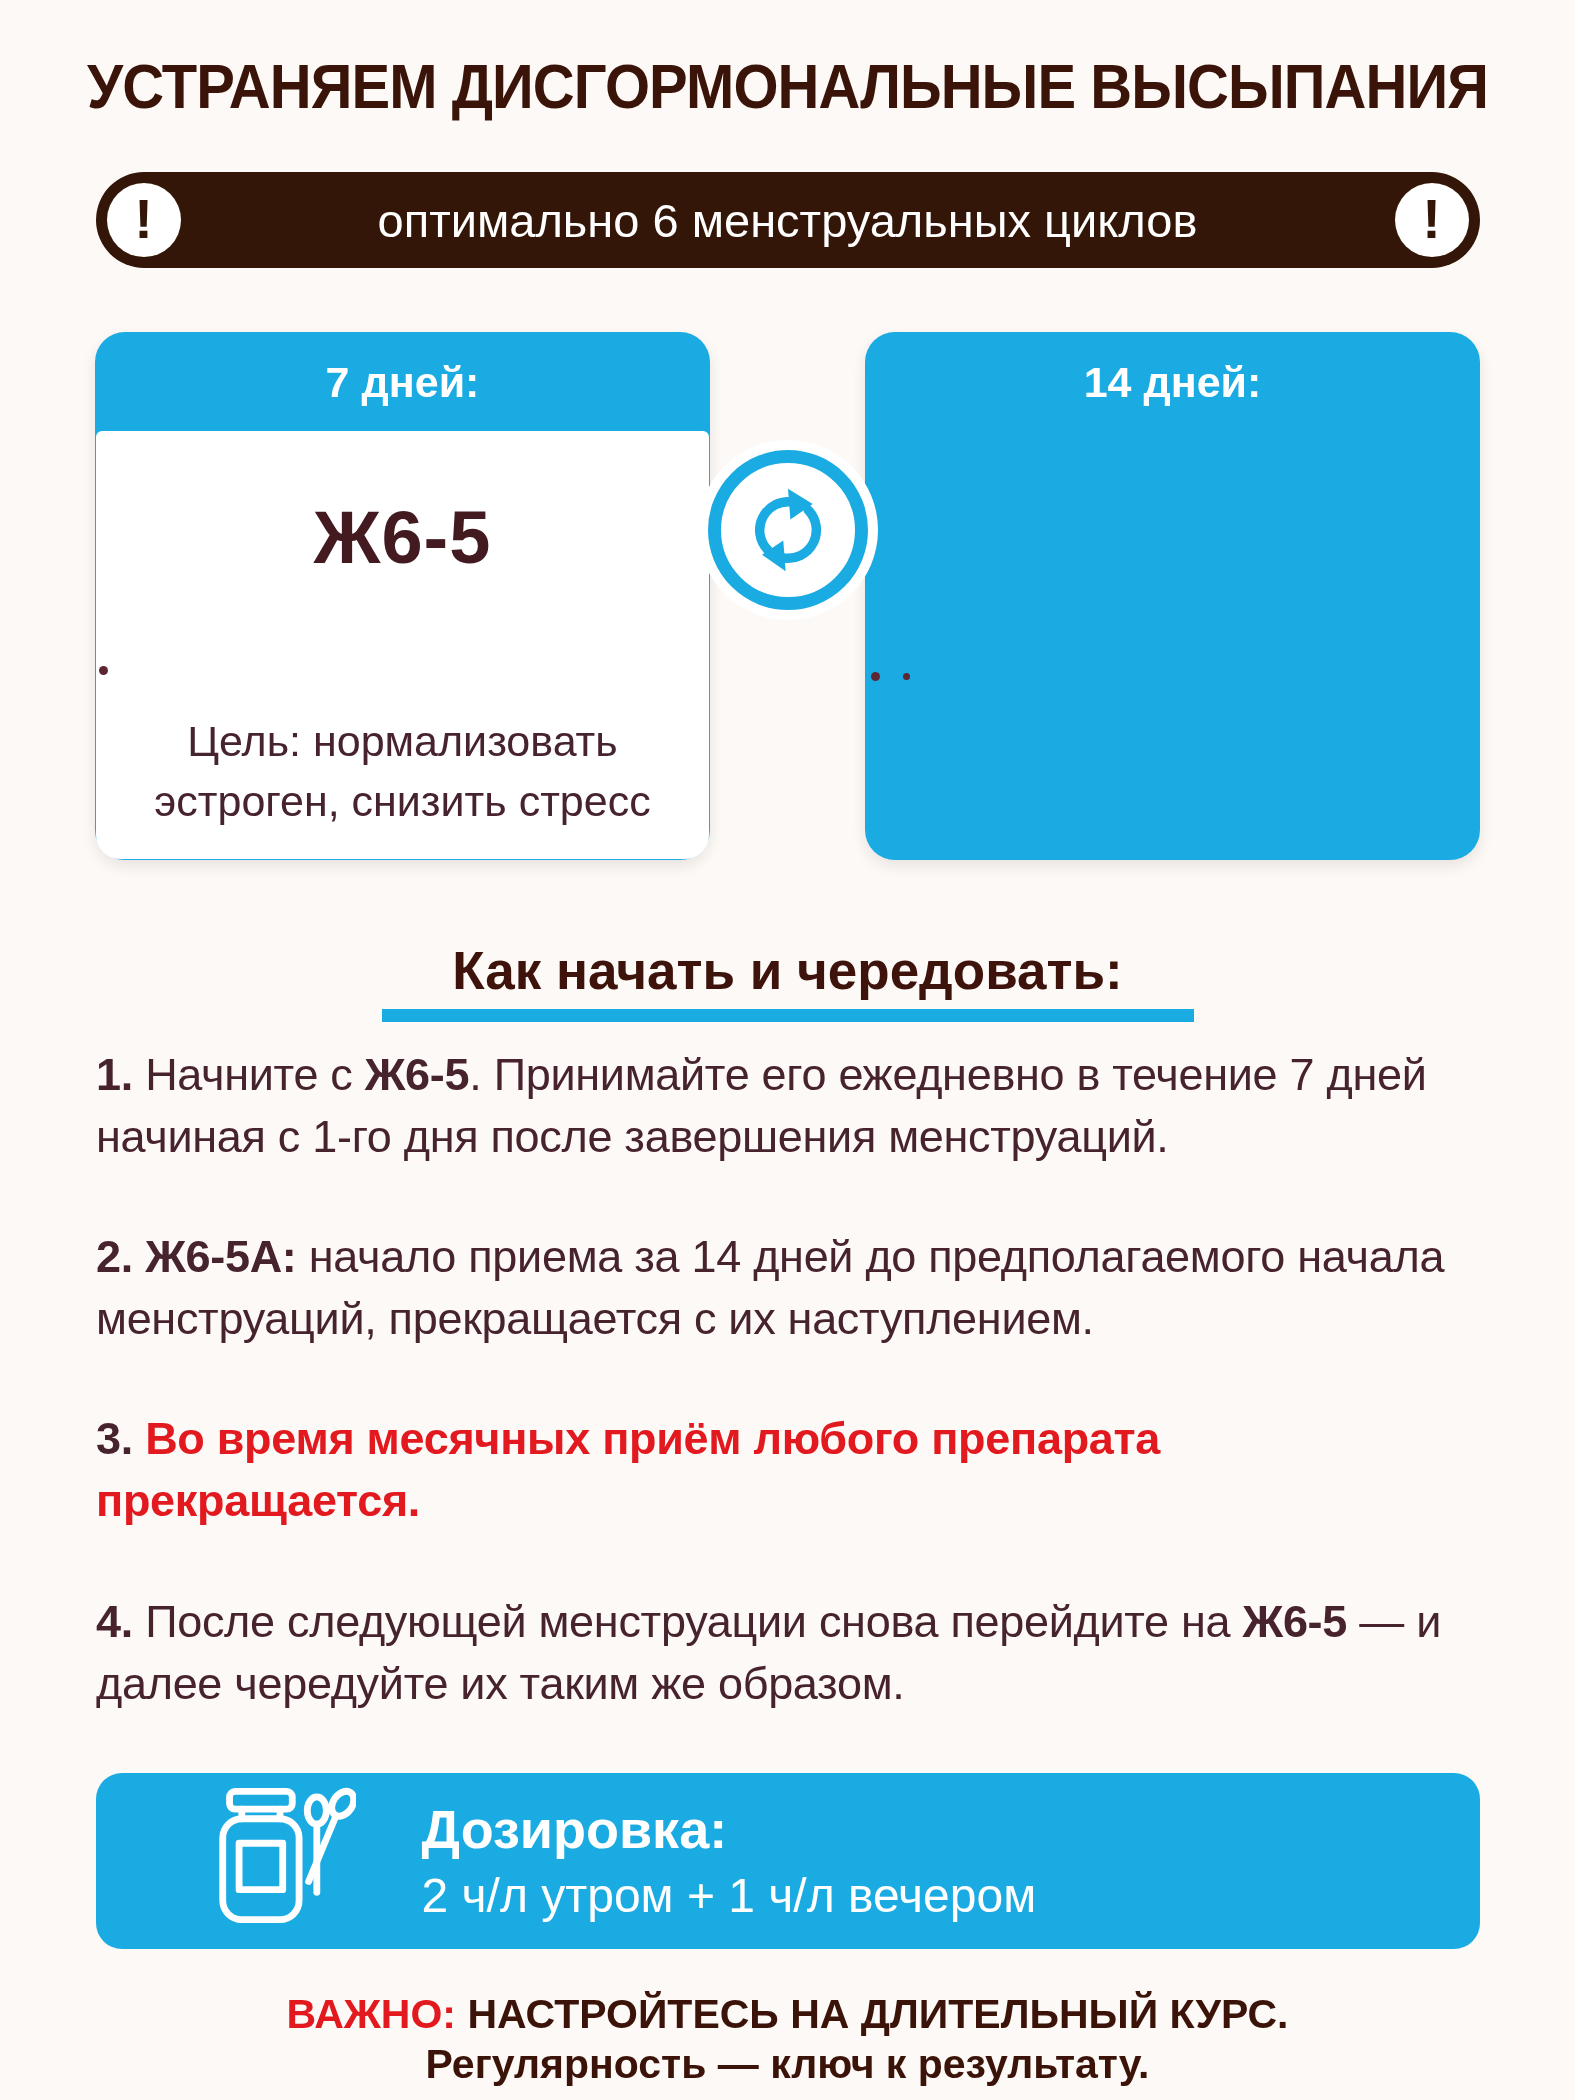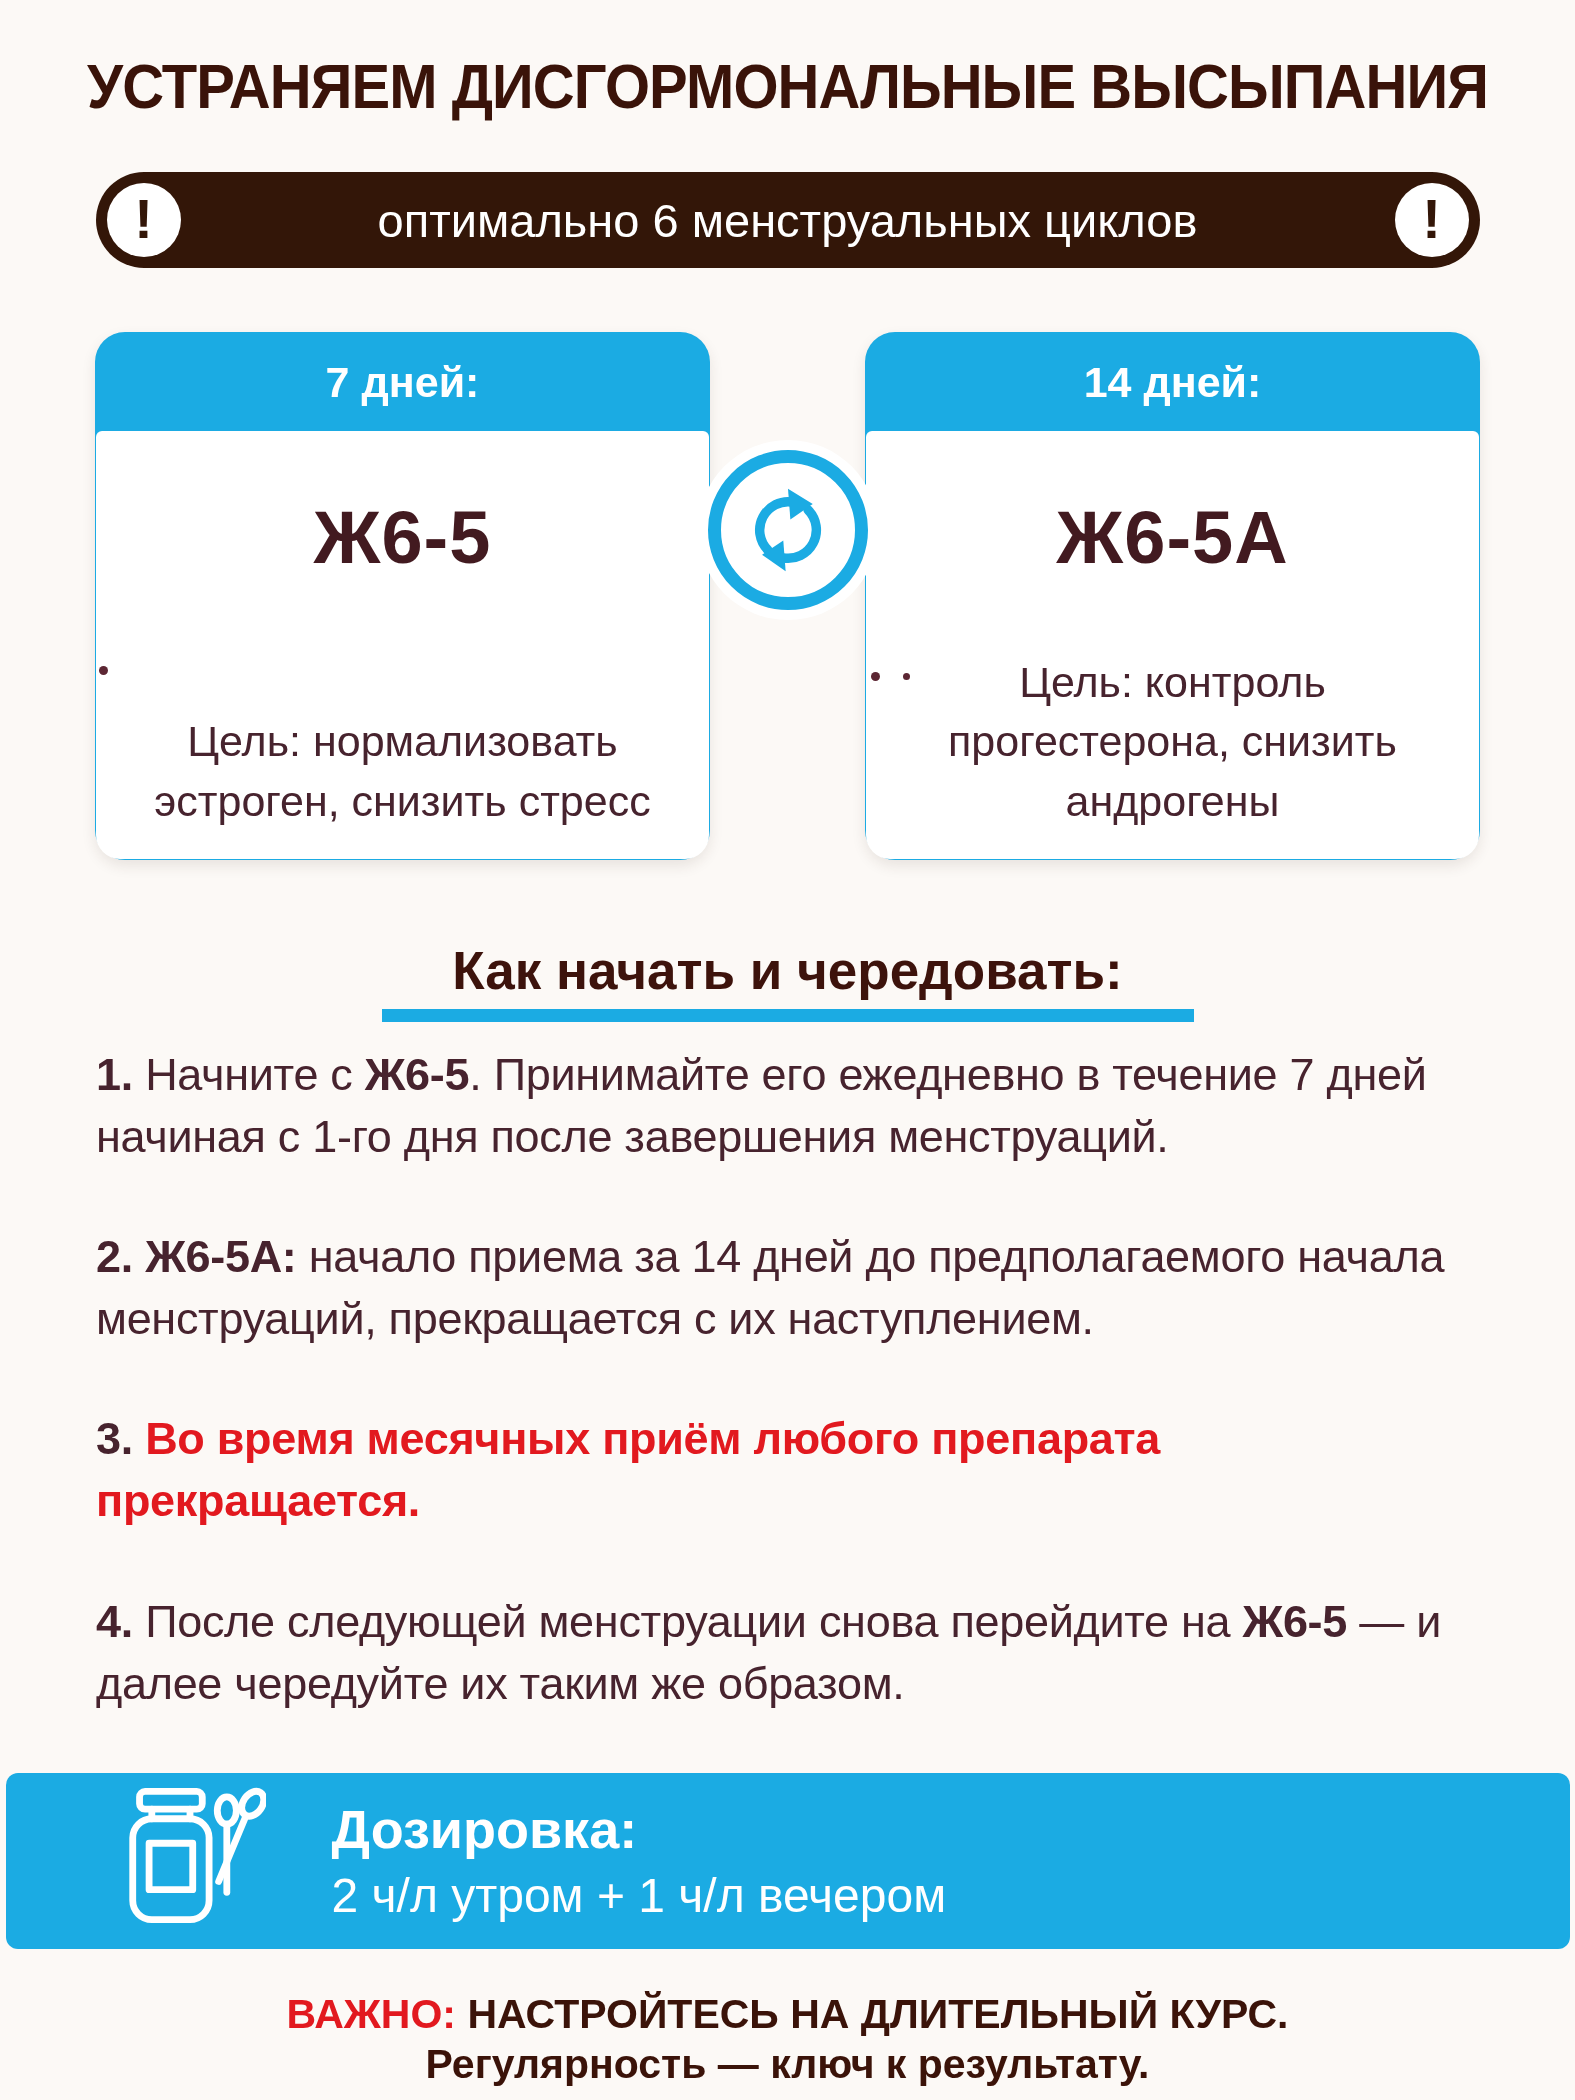--- a/index.html
+++ b/index.html
@@ -42,21 +42,21 @@
   
   .howto { margin-top:80px; padding:0 96px; }
   .howto h2 { text-align:center; color:#3d130c; font-size:53px; font-weight:bold; }
   .underline { width:812px; height:13px; background:#1babe3; margin:8px auto 0; }
   .steps { margin-top:22px; }
   .step { font-size:45px; color:#47232e; line-height:1.38; margin-bottom:58px; letter-spacing:-0.3px; }
   .step .b { font-weight:bold; }
   .step .red { color:#e2191f; font-weight:bold; }
 
   
-  .dosage { margin:26px auto 0; width:1564px; height:176px; background:#1babe3; border-radius:12px;
+  .dosage { margin:26px auto 0; width:1384px; height:176px; background:#1babe3; border-radius:26px;
             display:flex; align-items:center; padding-left:108px; }
   .dosage svg { width:152px; height:150px; flex:0 0 auto; }
   .dosage-text { margin-left:66px; color:#ffffff; }
   .dosage-label { font-size:54px; font-weight:bold; }
   .dosage-value { font-size:48px; margin-top:8px; }
 
   
   .important { margin-top:40px; text-align:center; color:#3b1309; font-weight:bold;
                font-size:41px; line-height:1.22; }
   .important .red { color:#e2191f; }
@@ -96,24 +96,20 @@
         </g>
         <g fill="#1babe3" stroke="none">
           <polygon points="50,15 71,28 52,41"></polygon>
           <polygon points="48,85 28,71 46,59"></polygon>
         </g>
       </svg>
     </div>
 
     <div class="card">
       <div class="card-header">14 дней:</div>
-      <div class="card-body">
-        <div class="card-name">Ж6-5А</div>
-        <div class="card-goal">Цель: контроль прогестерона, снизить андрогены</div>
-      </div>
     </div>
 
     <span class="dot dot-l"></span>
     <span class="dot dot-r1"></span>
     <span class="dot dot-r2"></span>
   </div>
 
   <div class="howto">
     <h2>Как начать и чередовать:</h2>
     <div class="underline"></div>

